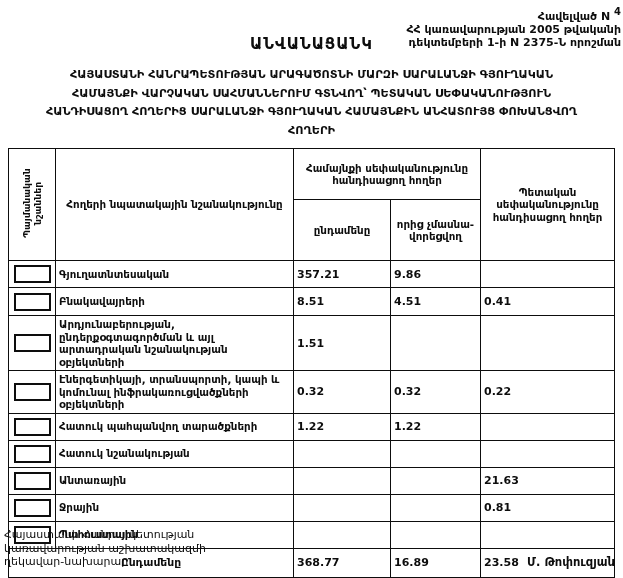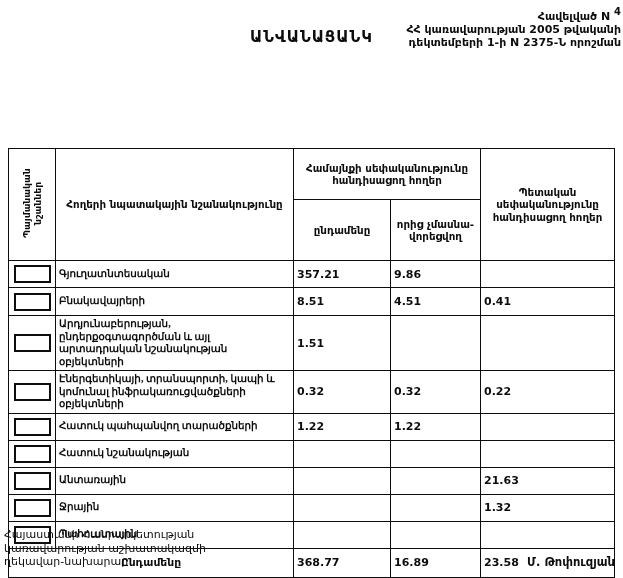--- a/index.html
+++ b/index.html
@@ -3,32 +3,32 @@
 <meta charset="utf-8">
 <style>
   html,body{margin:0;padding:0;background:#fff;}
   body{width:623px;height:578px;font-family:"DejaVu Sans",sans-serif;color:#0d0d0d;-webkit-font-smoothing:none;}
   .page{position:relative;width:623px;height:578px;overflow:hidden;background:#fff;}
 
   .appendix{position:absolute;top:5px;right:2px;width:310px;text-align:right;
     font-size:11px;font-weight:bold;line-height:13px;}
   .appendix sup{font-size:10px;}
 
-  .title{position:absolute;top:28px;left:0;width:100%;text-align:center;
+  .title{position:absolute;top:35px;left:0;width:100%;text-align:center;
     font-size:15px;font-weight:bold;letter-spacing:1px;}
 
   .subtitle{position:absolute;top:66px;left:6px;width:611px;text-align:center;
     font-size:11.3px;font-weight:bold;line-height:18.5px;}
 
   table.doc{position:absolute;top:148px;left:8px;width:606px;border-collapse:collapse;
     table-layout:fixed;font-weight:bold;}
   table.doc th, table.doc td{border:1.7px solid #0d0d0d;padding:2px 3px;vertical-align:middle;
     overflow:hidden;overflow-wrap:break-word;}
   th{font-size:10.3px;font-weight:bold;text-align:center;line-height:12.5px;}
-  td.label{font-size:10.3px;text-align:left;line-height:12.5px;padding-left:5px;font-family:Liberation Serif, serif;}
+  td.label{font-size:10.3px;text-align:left;line-height:12.5px;padding-left:5px;}
   td.num{font-size:11px;text-align:left;}
   td.sym{text-align:center;}
   .sign-box{width:33px;height:14px;border:2px solid #0d0d0d;margin:2px auto;background:#fff;}
   .vert{display:inline-block;writing-mode:vertical-rl;transform:rotate(180deg);
     font-size:9.3px;line-height:10.5px;max-height:100px;font-weight:bold;}
   tr.totalrow td{font-size:11px;}
   tr.totalrow td.tlabel{text-align:center;font-size:10.8px;height:24px;}
   tr.h1 th{height:46px;}
   tr.h2 th{height:56px;}
   tr.r1 td{height:22px;} tr.r2 td{height:23px;} tr.r3 td{height:40px;}
@@ -44,20 +44,26 @@
 <div class="page">
 
   <div class="appendix">
     <div><span>Հավելված N</span> <sup>4</sup></div>
     <div>ՀՀ կառավարության 2005 թվականի</div>
     <div>դեկտեմբերի 1-ի N 2375-Ն որոշման</div>
   </div>
 
   <div class="title">ԱՆՎԱՆԱՑԱՆԿ</div>
 
+  <div class="subtitle">
+    <div>ՀԱՅԱՍՏԱՆԻ ՀԱՆՐԱՊԵՏՈՒԹՅԱՆ ԱՐԱԳԱԾՈՏՆԻ ՄԱՐԶԻ ՍԱՐԱԼԱՆՋԻ ԳՅՈՒՂԱԿԱՆ</div>
+    <div>ՀԱՄԱՅՆՔԻ ՎԱՐՉԱԿԱՆ ՍԱՀՄԱՆՆԵՐՈՒՄ ԳՏՆՎՈՂ՝ ՊԵՏԱԿԱՆ ՍԵՓԱԿԱՆՈՒԹՅՈՒՆ</div>
+    <div>ՀԱՆԴԻՍԱՑՈՂ ՀՈՂԵՐԻՑ ՍԱՐԱԼԱՆՋԻ ԳՅՈՒՂԱԿԱՆ ՀԱՄԱՅՆՔԻՆ ԱՆՀԱՏՈՒՅՑ ՓՈԽԱՆՑՎՈՂ</div>
+    <div>ՀՈՂԵՐԻ</div>
+  </div>
 
   <table class="doc">
     <colgroup>
       <col style="width:47px">
         <col style="width:238px">
         <col style="width:97px">
       <col style="width:90px">
         <col style="width:134px">
     </colgroup>
     <tbody>
@@ -135,21 +141,21 @@
       <td class="num"></td>
       <td class="num">21.63</td>
     </tr>
     <tr class="r8">
       <td class="sym">
             <div class="sign-box"></div>
           </td>
       <td class="label">Ջրային</td>
       <td class="num"></td>
       <td class="num"></td>
-      <td class="num">1.32</td>
+      <td class="num">0.81</td>
     </tr>
     <tr class="r9">
       <td class="sym">
             <div class="sign-box"></div>
           </td>
       <td class="label">Պահուստային</td>
       <td class="num"></td>
       <td class="num"></td>
       <td class="num"></td>
     </tr>

